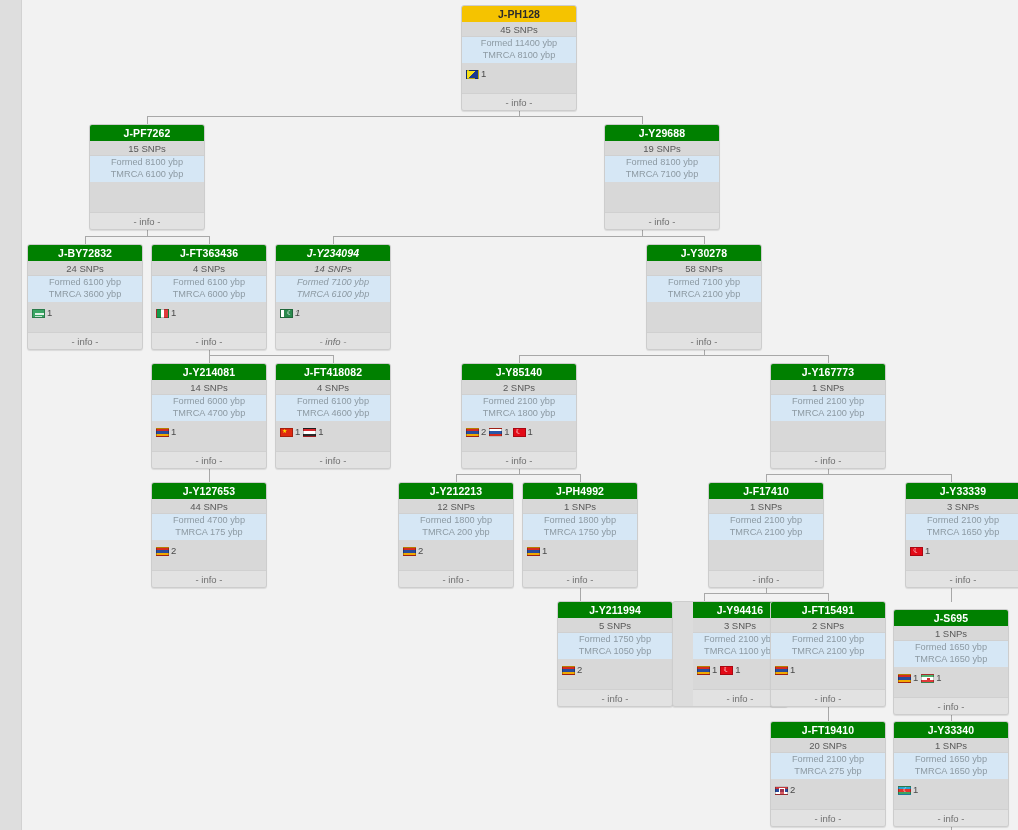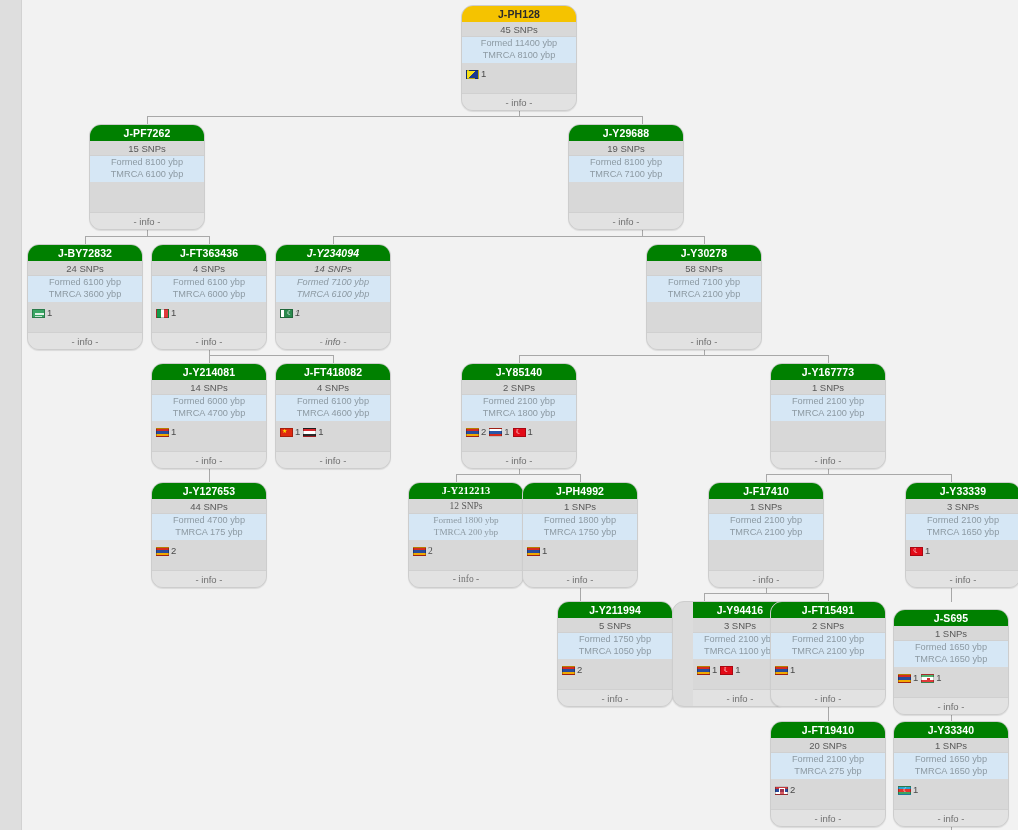--- a/index.html
+++ b/index.html
@@ -33,21 +33,21 @@
   }
   .conn.v { width: 1px; }
   .conn.h { height: 1px; }
 
   
   .node {
     position: absolute;
     width: 116px;
     background: #dcdcdc;
     border: 1px solid #cdcdcd;
-    border-radius: 12px;
+    border-radius: 3px;
     box-shadow: 0 1px 1px rgba(0,0,0,0.10);
     overflow: hidden;
     font-size: 10px;
   }
   .node-header {
     height: 16px;
     line-height: 16px;
     text-align: center;
     font-size: 10.5px;
     font-weight: bold;
@@ -202,21 +202,21 @@
       <div class="node" style="left: 89px; top: 124px;">
         <div class="node-header">J-PF7262</div>
         <div class="node-snps">15 SNPs</div>
         <div class="node-ages">
           <div>Formed 8100 ybp</div>
           <div>TMRCA 6100 ybp</div>
         </div>
         <div class="node-flags empty"></div>
         <div class="node-info">- info -</div>
       </div>
-      <div class="node" style="left: 568px; top: 124px;">
+      <div class="node" style="left: 604px; top: 124px;">
         <div class="node-header">J-Y29688</div>
         <div class="node-snps">19 SNPs</div>
         <div class="node-ages">
           <div>Formed 8100 ybp</div>
           <div>TMRCA 7100 ybp</div>
         </div>
         <div class="node-flags empty"></div>
         <div class="node-info">- info -</div>
       </div>
       <div class="node" style="left: 27px; top: 244px;">
@@ -356,21 +356,21 @@
         </div>
         <div class="node-flags">
           <span class="flag-group">
             <span class="flag am"></span>
             <span class="flag-count">2</span>
           </span>
         </div>
         <div class="node-spacer"></div>
         <div class="node-info">- info -</div>
       </div>
-      <div class="node" style="left: 408px; top: 482px; font-family: Liberation Serif, serif;">
+      <div class="node" style="left: 398px; top: 482px;">
         <div class="node-header">J-Y212213</div>
         <div class="node-snps">12 SNPs</div>
         <div class="node-ages">
           <div>Formed 1800 ybp</div>
           <div>TMRCA 200 ybp</div>
         </div>
         <div class="node-flags">
           <span class="flag-group">
             <span class="flag am"></span>
             <span class="flag-count">2</span>

